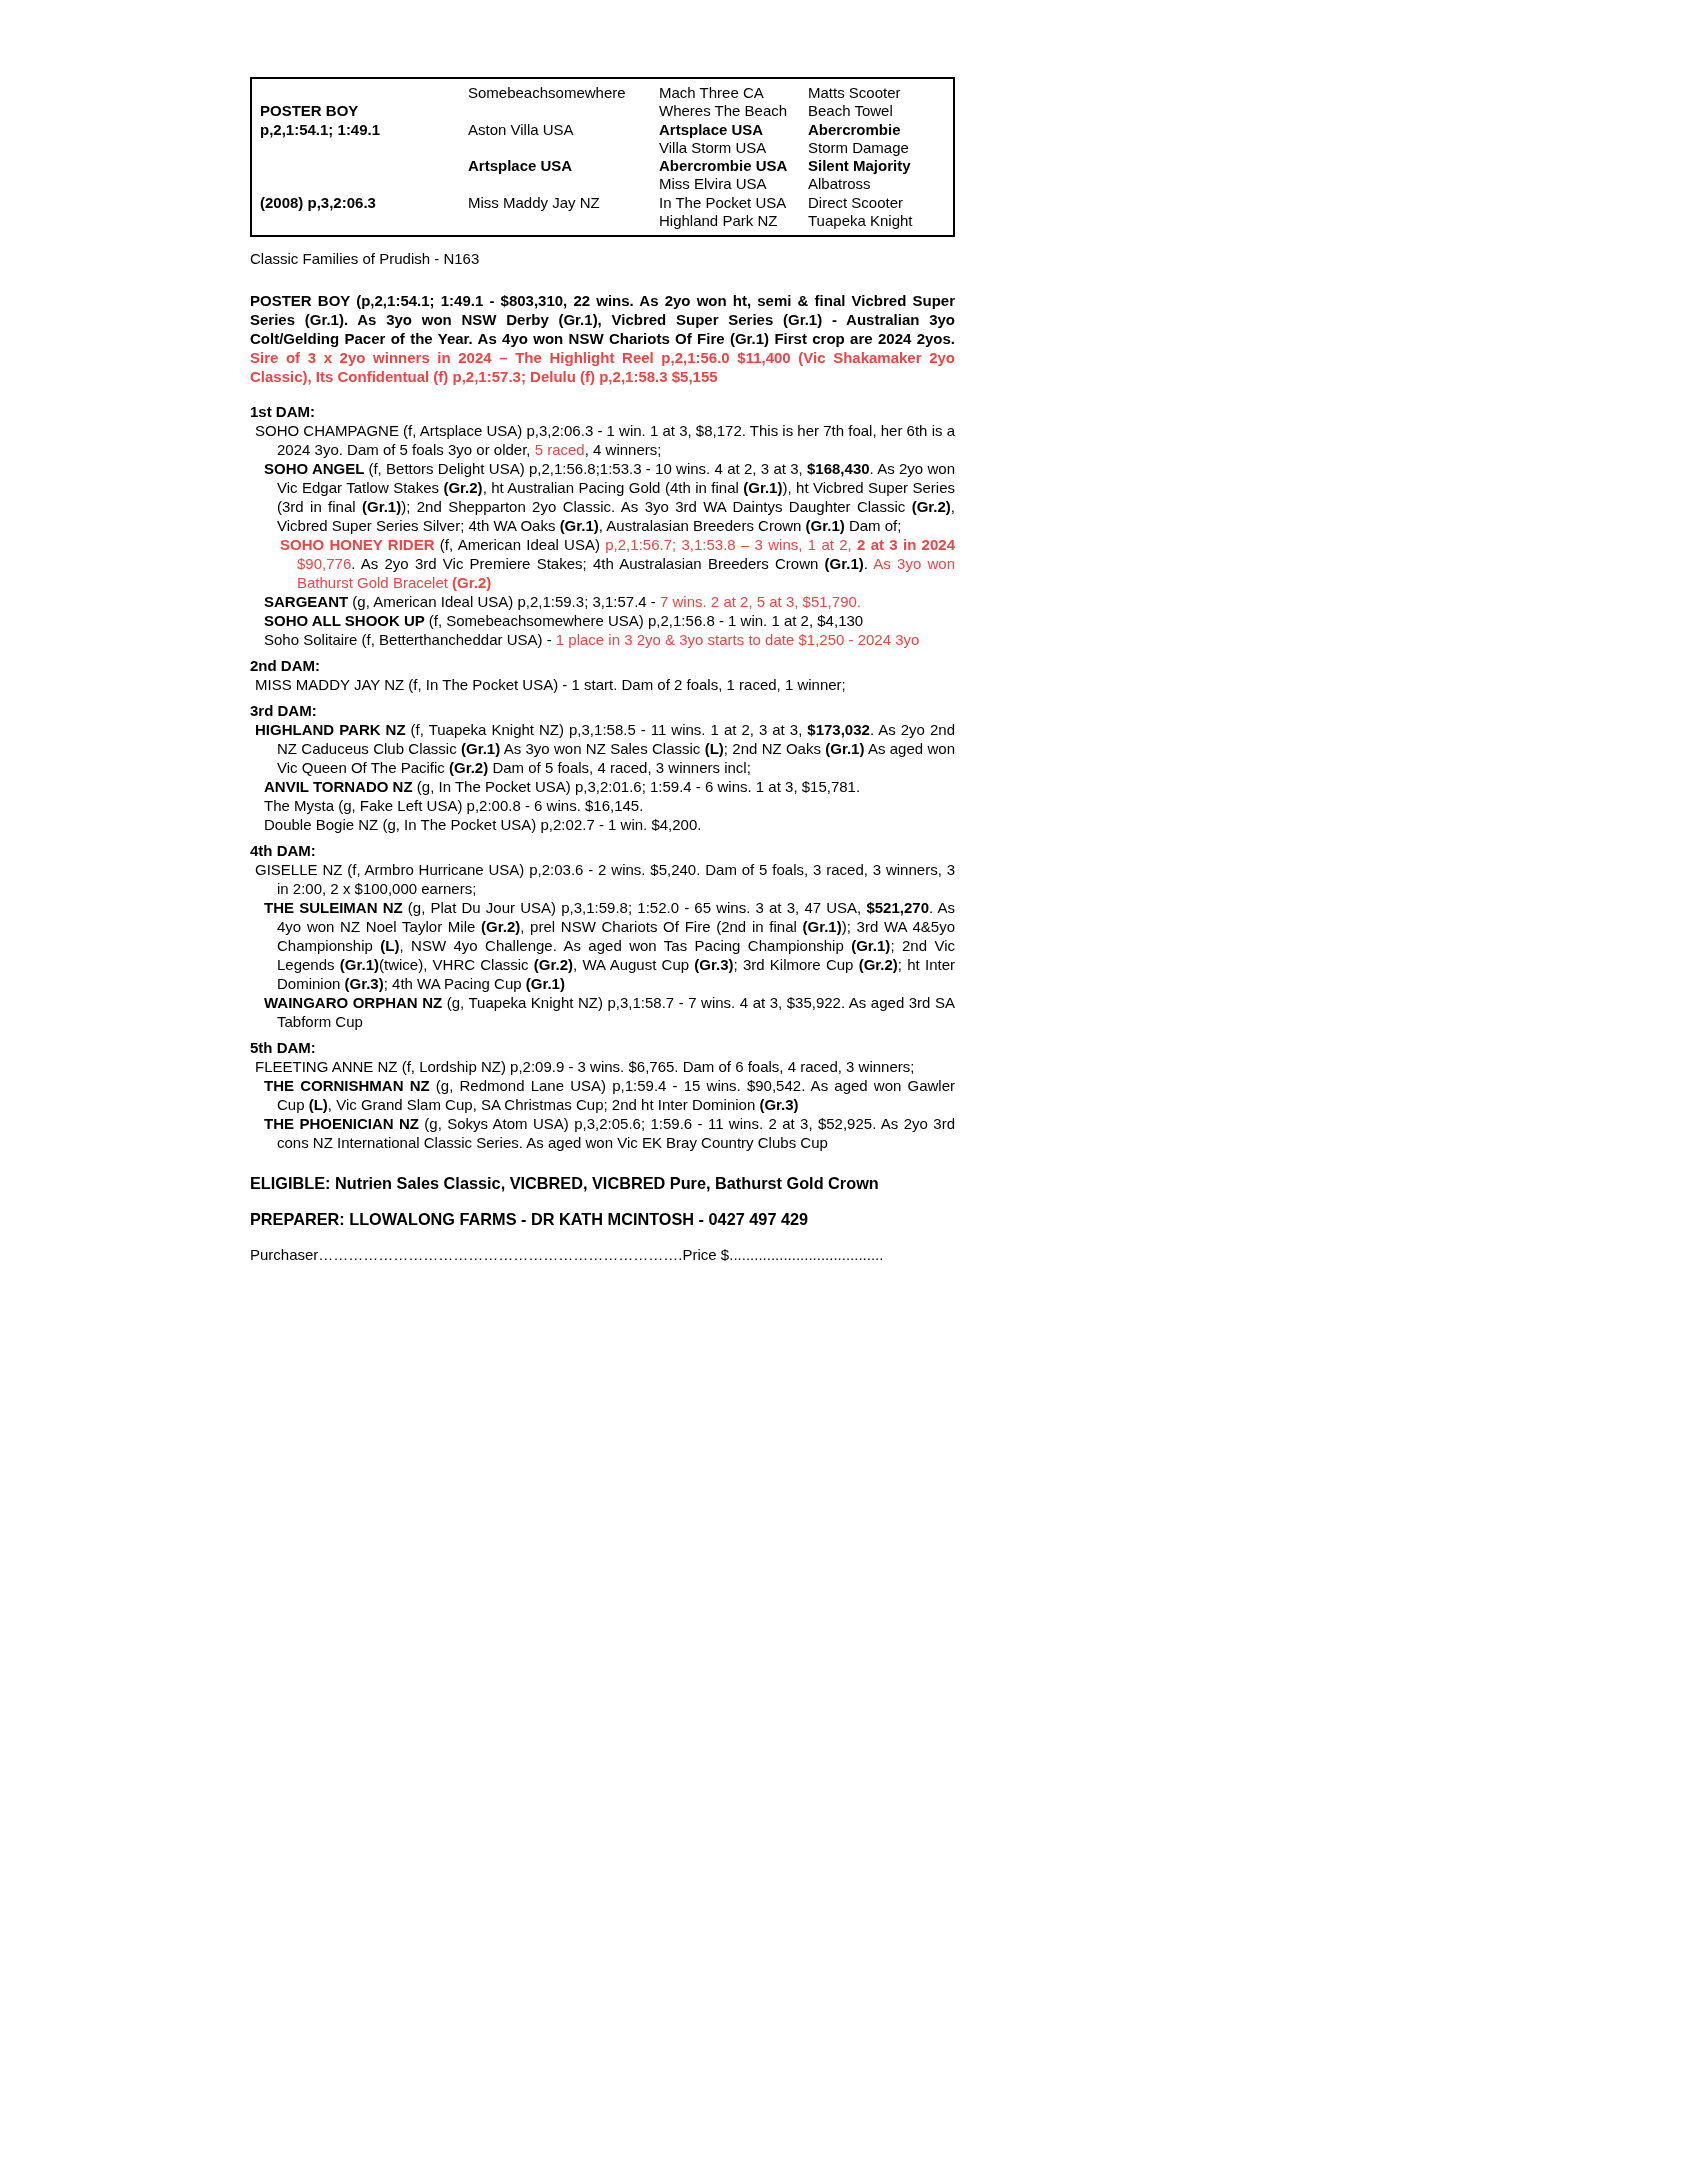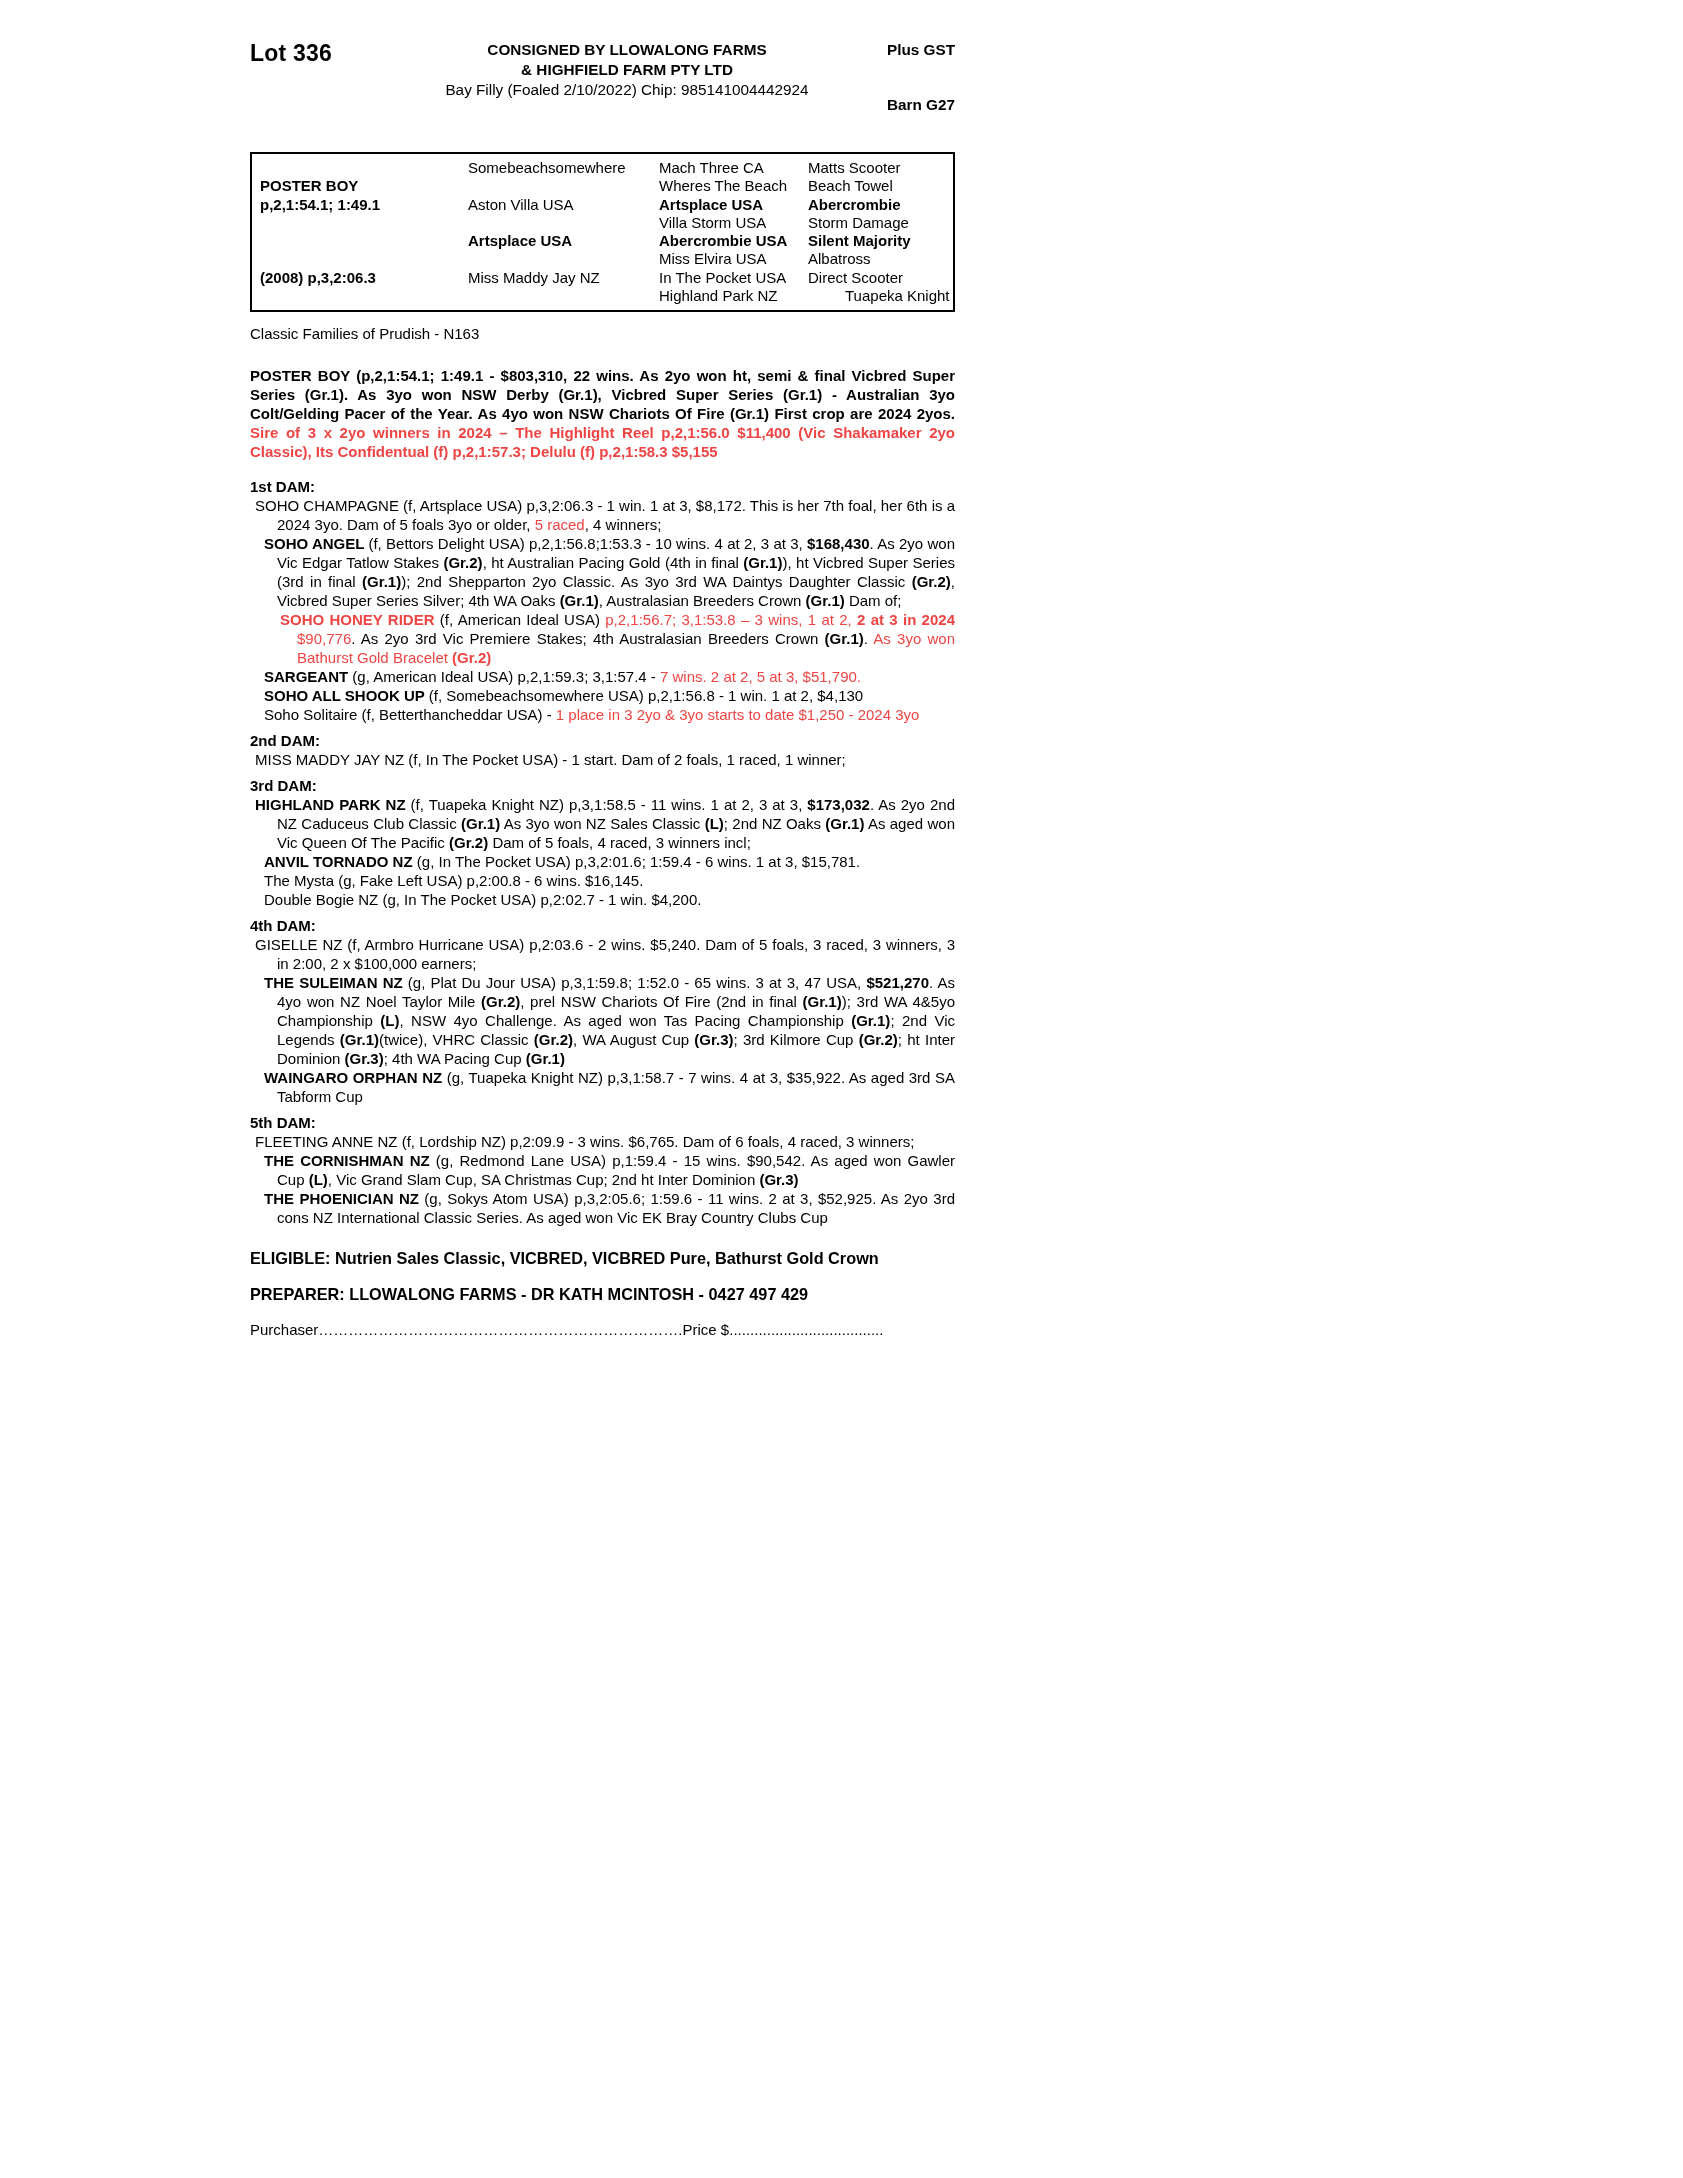--- a/index.html
+++ b/index.html
@@ -49,32 +49,20 @@
 
   .eligible  { margin-top:22px; font-size:16.3px; font-weight:bold; }
   .preparer  { margin-top:17px; font-size:16.3px; font-weight:bold; }
   .purchaser { margin-top:17px; font-size:15px; }
 </style>
 </head>
 <body>
 
 <div class="page">
 
-  <div class="header">
-    <div class="lot">Lot 336</div>
-    <div class="consign">
-      <div class="bold-line">CONSIGNED BY LLOWALONG FARMS</div>
-      <div class="bold-line">&amp; HIGHFIELD FARM PTY LTD</div>
-      <div>Bay Filly (Foaled  2/10/2022) Chip: 985141004442924</div>
-    </div>
-    <div class="right-col">
-      <div>Plus GST</div>
-      <div class="barn">Barn G27</div>
-    </div>
-  </div>
 
   <div class="ped-table">
       <div class="ped-cell b" style="grid-area: 2 / 1;">POSTER BOY</div>
       <div class="ped-cell b" style="grid-area: 3 / 1;">p,2,1:54.1; 1:49.1</div>
       <div class="ped-cell b" style="grid-area: 6 / 1; margin-top: 33px;">SOHO CHAMPAGNE</div>
       <div class="ped-cell b" style="grid-area: 7 / 1;">(2008) p,3,2:06.3</div>
       <div class="ped-cell" style="grid-area: 1 / 2;">Somebeachsomewhere</div>
       <div class="ped-cell" style="grid-area: 3 / 2;">Aston Villa USA</div>
       <div class="ped-cell b" style="grid-area: 5 / 2;">Artsplace USA</div>
       <div class="ped-cell" style="grid-area: 7 / 2;">Miss Maddy Jay NZ</div>
@@ -86,21 +74,21 @@
       <div class="ped-cell" style="grid-area: 6 / 3;">Miss Elvira USA</div>
       <div class="ped-cell" style="grid-area: 7 / 3;">In The Pocket USA</div>
       <div class="ped-cell" style="grid-area: 8 / 3;">Highland Park NZ</div>
       <div class="ped-cell" style="grid-area: 1 / 4;">Matts Scooter</div>
       <div class="ped-cell" style="grid-area: 2 / 4;">Beach Towel</div>
       <div class="ped-cell b" style="grid-area: 3 / 4;">Abercrombie</div>
       <div class="ped-cell" style="grid-area: 4 / 4;">Storm Damage</div>
       <div class="ped-cell" style="grid-area: 5 / 4; font-weight: bold;">Silent Majority</div>
       <div class="ped-cell" style="grid-area: 6 / 4;">Albatross</div>
       <div class="ped-cell" style="grid-area: 7 / 4;">Direct Scooter</div>
-      <div class="ped-cell" style="grid-area: 8 / 4; margin-left: 37px;">Tuapeka Knight</div>
+      <div class="ped-cell" style="grid-area: 8 / 4;">Tuapeka Knight</div>
     </div>
 
   <div class="family-line">Classic Families of Prudish - N163</div>
 
   <div class="summary"><span class="b">POSTER BOY (p,2,1:54.1; 1:49.1 - $803,310, 22 wins. As 2yo won ht, semi &amp; final Vicbred Super Series (Gr.1). As 3yo won NSW Derby (Gr.1), Vicbred Super Series (Gr.1) - Australian 3yo Colt/Gelding Pacer of the Year. As 4yo won NSW Chariots Of Fire (Gr.1) First crop are 2024 2yos. </span><span class="b r">Sire of 3 x 2yo winners in 2024 – The Highlight Reel p,2,1:56.0 $11,400 (Vic Shakamaker 2yo Classic), Its Confidentual (f) p,2,1:57.3; Delulu (f) p,2,1:58.3 $5,155</span></div>
 
   <div class="details">
       <div class="dam-heading">1st DAM:</div>
       <div class="para indent0"><span>SOHO CHAMPAGNE (f, Artsplace USA) p,3,2:06.3 - 1 win. 1 at 3, $8,172. This is her 7th foal, her 6th is a 2024 3yo. Dam of 5 foals 3yo or older, </span><span class="r">5 raced</span><span>, 4 winners;</span></div>
       <div class="para indent1"><span class="b">SOHO ANGEL </span><span>(f, Bettors Delight USA) p,2,1:56.8;1:53.3 - 10 wins. 4 at 2, 3 at 3, </span><span class="b">$168,430</span><span>. As 2yo won Vic Edgar Tatlow Stakes </span><span class="b">(Gr.2)</span><span>, ht Australian Pacing Gold (4th in final </span><span class="b">(Gr.1)</span><span>), ht Vicbred Super Series (3rd in final </span><span class="b">(Gr.1)</span><span>); 2nd Shepparton 2yo Classic. As 3yo 3rd WA Daintys Daughter Classic </span><span class="b">(Gr.2)</span><span>, Vicbred Super Series Silver; 4th WA Oaks </span><span class="b">(Gr.1)</span><span>, Australasian Breeders Crown </span><span class="b">(Gr.1)</span><span> Dam of;</span></div>

